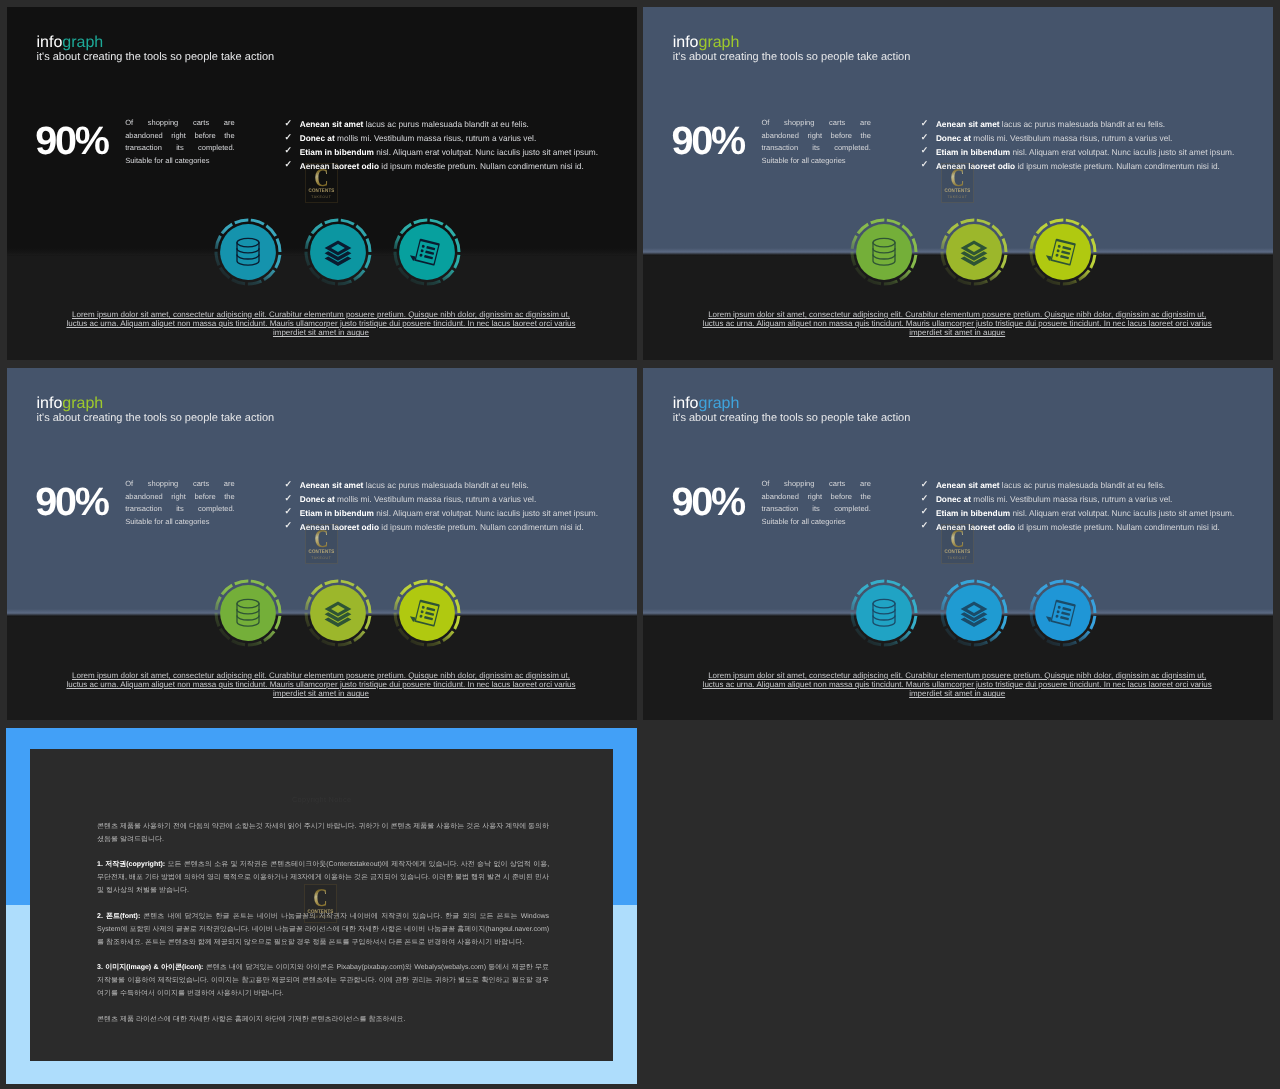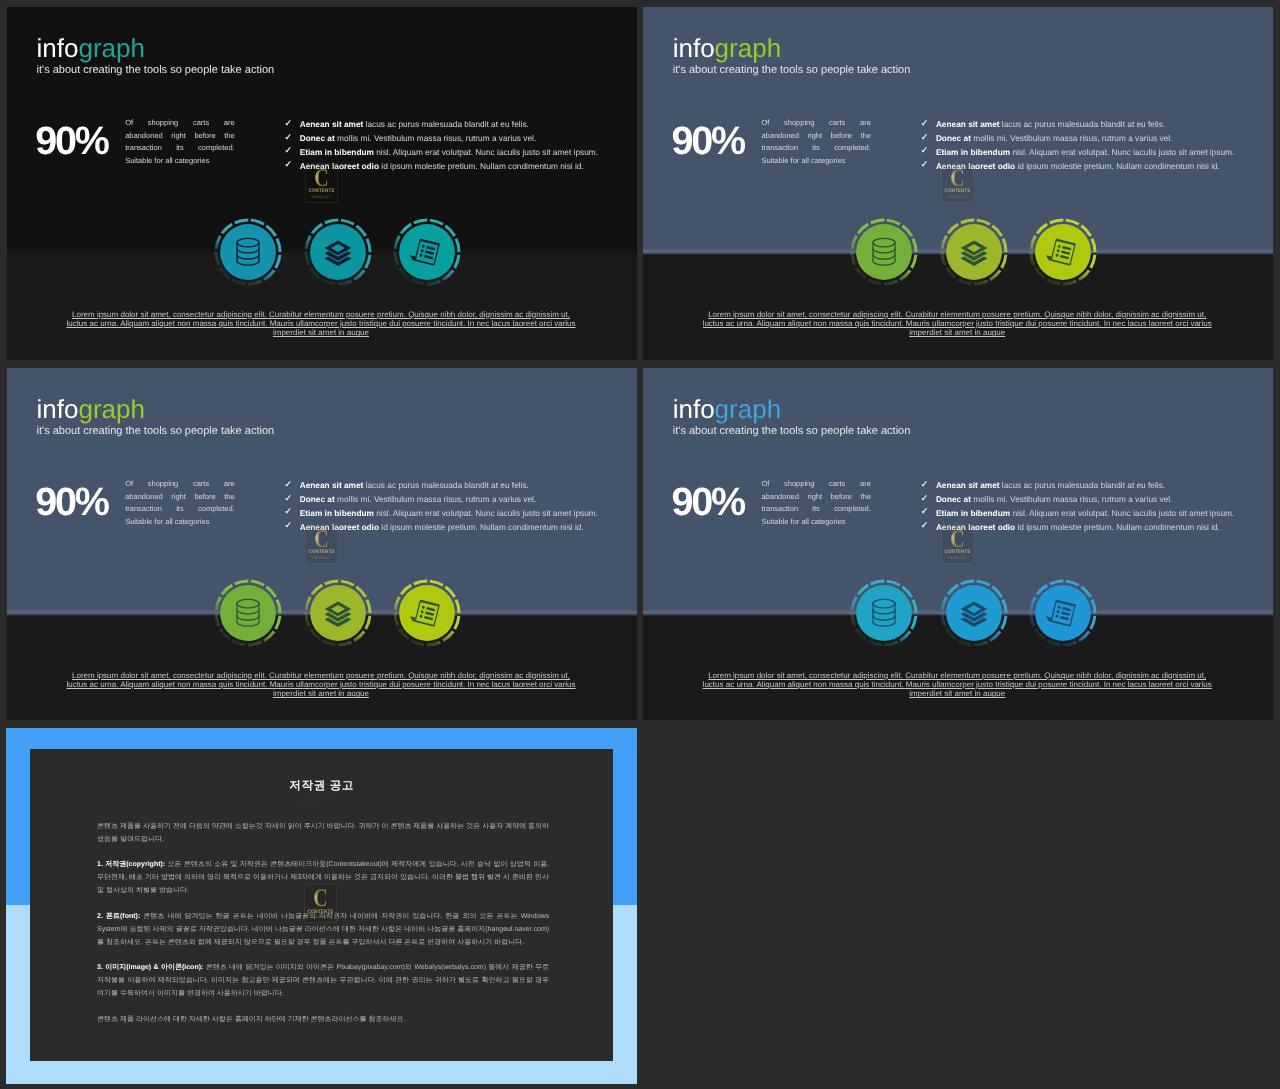--- a/index.html
+++ b/index.html
@@ -6,23 +6,23 @@
   body{width:1280px;height:1089px;background:#2b2b2b;font-family:"Liberation Sans",sans-serif;overflow:hidden;
        -webkit-font-smoothing:antialiased;text-rendering:geometricPrecision;}
   .grid{position:relative;width:1280px;height:1089px;}
   .slide{position:absolute;overflow:hidden;box-sizing:border-box;}
 
   
   .bg-top{position:absolute;left:0;top:0;right:0;height:245.1px;}
   .bg-bot{position:absolute;left:0;right:0;bottom:0;top:245.1px;}
   .hairline{position:absolute;left:0;right:0;height:7px;top:241.5px;}
 
-  .logo{position:absolute;left:29.5px;top:28.5px;font-size:26px;line-height:1;white-space:nowrap;}
+  .logo{position:absolute;left:29.5px;top:28.5px;font-size:16px;line-height:1;white-space:nowrap;}
   .logo .a{color:#ffffff;}
-  .tagline{position:absolute;left:29.6px;top:57px;font-size:11px;color:#e6e7e9;line-height:1.2;white-space:nowrap;}
+  .tagline{position:absolute;left:29.6px;top:44px;font-size:11px;color:#e6e7e9;line-height:1.2;white-space:nowrap;}
 
   .pct{position:absolute;font-size:39.5px;font-weight:bold;color:#fff;letter-spacing:-2.2px;line-height:1;}
   .para{position:absolute;font-size:7.5px;color:#d5d6d9;line-height:12.6px;}
   .para .just{display:block;text-align:justify;}
   .para .just::after{content:"";display:inline-block;width:100%;height:0;}
   .para .last{display:block;text-align:left;margin-top:-12.6px;}
 
   .bullets{position:absolute;}
   .bullet{position:relative;font-size:8.3px;color:#d4d5d8;line-height:13.7px;margin-bottom:0px;padding-left:15.2px;white-space:nowrap;}
   .bullet .ck{position:absolute;left:0;top:-1.4px;font-size:9px;color:#eceded;font-weight:bold;}
@@ -485,21 +485,20 @@
      <div>imperdiet sit amet in augue</div>
    </div>
    <div class="wm" style="left:297.8px;top:156.9px;">
      <div class="c">C</div>
      <div class="t1">CONTENTS</div>
      <div class="t2">TAKEOUT</div>
    </div>
     </div>
     <div class="slide" style="left: 6px; top: 727.8px; width: 631px; height: 356.2px; background: linear-gradient(rgb(66, 160, 247) 0%, rgb(66, 160, 247) 49.6%, rgb(174, 221, 252) 49.6%, rgb(174, 221, 252) 100%);">
     <div class="cp-inner" style="left:24.3px;top:20.9px;right:24px;bottom:22.8px;background:#2b2b2b">
-      <div class="cp-title" style="top:30.4px;">저작권 공고</div>
       <div class="cp-sub" style="top:47.8px;">Copyright Notice</div>
       <div class="cp-body" style="left:66.8px;top:70.9px;width:452px;">
           <p><span>콘텐츠 제품을 사용하기 전에 다음의 약관에 소항는것 자세히 읽어 주시기 바랍니다. 귀하가 이 콘텐츠 제품을 사용하는 것은 사용자 계약에 동의하셨음을 알려드립니다.</span></p>
           <p><b>1. 저작권(copyright):</b><span> 모든 콘텐츠의 소유 및 저작권은 콘텐츠테이크아웃(Contentstakeout)에 제작자에게 있습니다. 사전 승낙 없이 상업적 이용, 무단전재, 배포 기타 방법에 의하여 영리 목적으로 이용하거나 제3자에게 이용하는 것은 금지되어 있습니다. 이러한 불법 행위 발견 시 준비된 민사 및 형사상의 처벌을 받습니다.</span></p>
           <p><b>2. 폰트(font):</b><span> 콘텐츠 내에 담겨있는 한글 폰트는 네이버 나눔글꼴의 저작권자 네이버에 저작권이 있습니다. 한글 외의 모든 폰트는 Windows System에 포함된 사제의 글꼴로 저작권있습니다. 네이버 나눔글꼴 라이선스에 대한 자세한 사항은 네이버 나눔글꼴 홈페이지(hangeul.naver.com)를 참조하세요. 폰트는 콘텐츠와 함께 제공되지 않으므로 필요할 경우 정품 폰트를 구입하셔서 다른 폰트로 변경하여 사용하시기 바랍니다.</span></p>
           <p><b>3. 이미지(image) &amp; 아이콘(icon):</b><span> 콘텐츠 내에 담겨있는 이미지와 아이콘은 Pixabay(pixabay.com)와 Webalys(webalys.com) 등에서 제공한 무료 저작물을 이용하여 제작되었습니다. 이미지는 참고용만 제공되며 콘텐츠에는 무관합니다. 이에 관한 권리는 귀하가 별도로 확인하고 필요할 경우 여기를 수득하여서 이미지를 변경하여 사용하시기 바랍니다.</span></p>
           <p><span>콘텐츠 제품 라이선스에 대한 자세한 사항은 홈페이지 하단에 기재한 콘텐츠라이선스를 참조하세요.</span></p>
         </div>
       <div class="wm" style="left:50%;margin-left:-17.3px;top:135.2px;">
         <div class="c">C</div>

